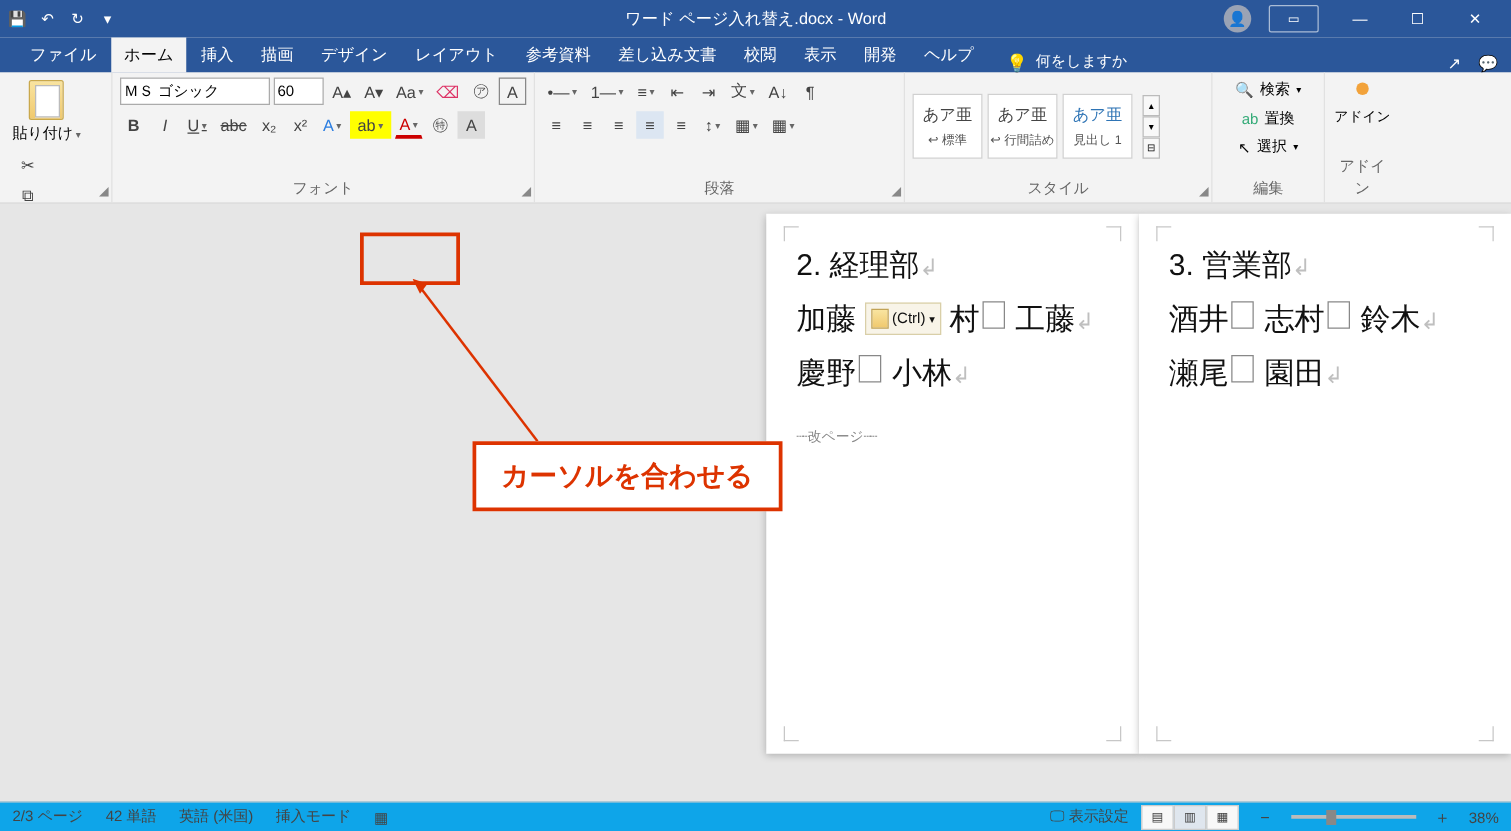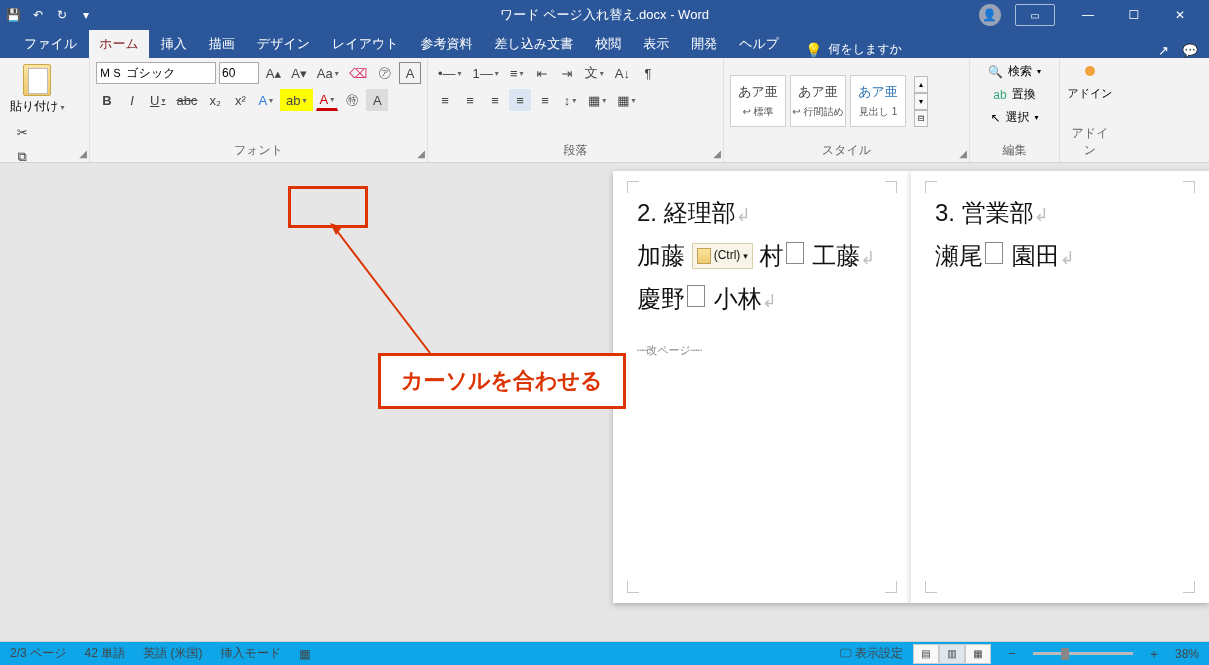--- a/index.html
+++ b/index.html
@@ -11,21 +11,21 @@
   .titlebar .qa-btn { width: 16px; height: 16px; display: inline-flex; align-items: center; justify-content: center; font-size: 12px; cursor: pointer; }
   .titlebar .center { position: absolute; left: 50%; transform: translateX(-50%); font-size: 13px; }
   .titlebar .right { margin-left: auto; display: flex; gap: 0; align-items: center; }
   .titlebar .avatar { width: 22px; height: 22px; border-radius: 50%; background: #9aa3b5; display: inline-flex; align-items: center; justify-content: center; font-size: 12px; margin-right: 14px; }
   .win-btn { width: 46px; height: 30px; display: flex; align-items: center; justify-content: center; font-size: 12px; cursor: pointer; }
   .ribbon-display { width: 40px; height: 22px; border: 1px solid rgba(255,255,255,.6); border-radius: 2px; margin-right: 10px; display: flex; align-items: center; justify-content: center; font-size: 10px; cursor: pointer; }
 
   
   .tabs { height: 28px; background: #2b579a; display: flex; align-items: flex-end; padding-left: 14px; gap: 2px; color: #fff; font-size: 13px; }
   .tab { padding: 5px 10px 5px; cursor: pointer; }
-  .tab.active { background: #f3f3f3; color: #7f1d1d; }
+  .tab.active { background: #f3f3f3; color: #000000; }
   .tab.file { }
   .tellme { margin-left: 14px; display: flex; align-items: center; gap: 6px; font-size: 12px; }
   .tellme .bulb { font-size: 14px; }
   .tabs .right-icons { margin-left: auto; margin-right: 10px; display: flex; gap: 14px; font-size: 13px; }
 
   
   .ribbon { height: 105px; background: #f3f3f3; border-bottom: 1px solid #d4d4d4; display: flex; }
   .group { border-right: 1px solid #e1e1e1; display: flex; flex-direction: column; padding: 4px 6px 0 6px; position: relative; }
   .group .label { font-size: 12px; color: #666; text-align: center; padding: 2px 0 3px; }
   .group .body { flex: 1; display: flex; align-items: center; gap: 4px; flex-wrap: wrap; }
@@ -287,20 +287,25 @@
     </div>
 
     <div class="page">
       <span class="corner tl"></span>
         <span class="corner tr"></span>
         <span class="corner bl"></span>
         <span class="corner br"></span>
       <div class="doc-text">
         <div><span>3. 営業部</span><span class="ret">↲</span></div>
         <div>
+          <span>酒井</span><span class="ids"></span>
+          <span>志村</span><span class="ids"></span>
+          <span>鈴木</span><span class="ret">↲</span>
+        </div>
+        <div>
           <span>瀬尾</span><span class="ids"></span>
           <span>園田</span><span class="ret">↲</span>
         </div>
       </div>
     </div>
   </div>
 
   <div class="cursor-mark" style="top:23px;left:288px;width:80px;height:42px"></div>
   <svg style="position:absolute;top:60px;left:330px;width:120px;height:135px">
     <line x1="4" y1="4" x2="100" y2="130" stroke="#d30" stroke-width="2"></line>

